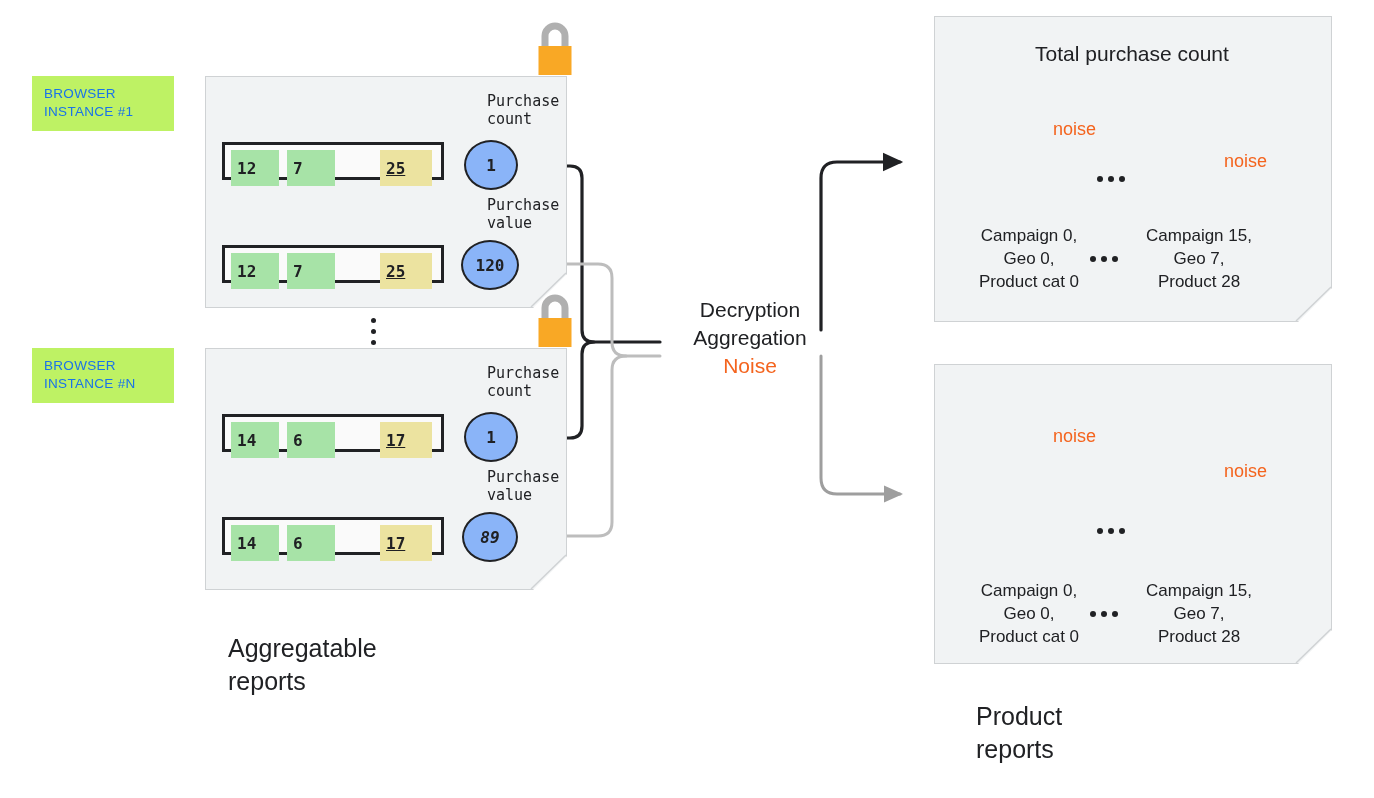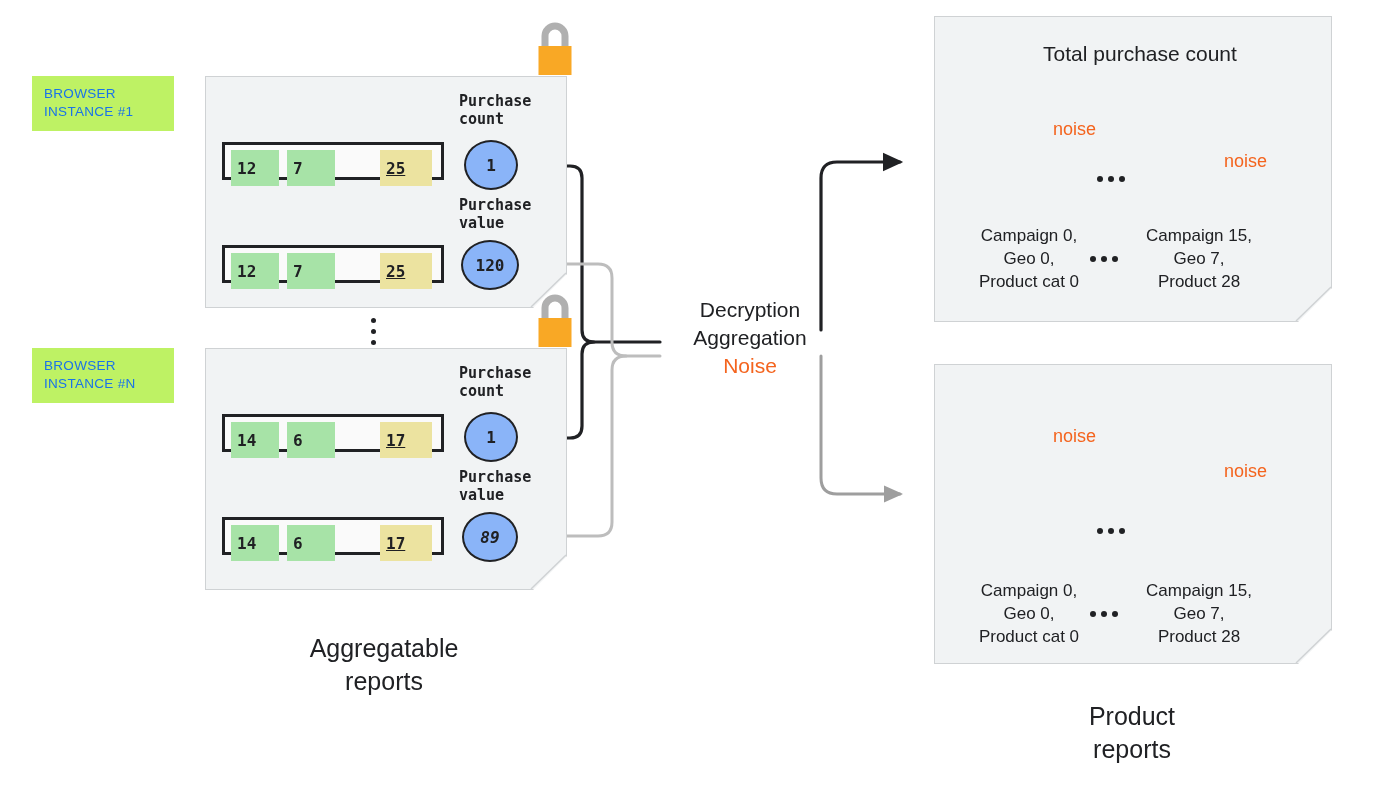--- a/index.html
+++ b/index.html
@@ -76,25 +76,26 @@
   }
   .cell.green { background: #a7e3a7; }
   .cell.yellow { background: #ece3a0; text-align: center; }
   .cell.yellow span { text-decoration: underline; }
 
   
   .metric-label {
     position: absolute;
     font-family: "DejaVu Sans Mono", "Liberation Mono", monospace;
     font-size: 15px;
-    font-weight: bold;
+    font-weight: normal;
     line-height: 18px;
     color: #202124;
     white-space: pre-line;
     z-index: 4;
+    margin-left: 28px;
   }
   .metric-circle {
     position: absolute;
     background: #8ab4f8;
     border: 2.5px solid #202124;
     border-radius: 50%;
     display: flex;
     align-items: center;
     justify-content: center;
     font-family: "DejaVu Sans Mono", "Liberation Mono", monospace;
@@ -135,21 +136,20 @@
   .process-text .noise { color: #f4641e; }
 
   
   .chart-title {
     position: absolute;
     width: 100%;
     text-align: center;
     font-size: 21px;
     color: #202124;
     z-index: 4;
-    padding-left: 8px;
   }
   .baseline {
     position: absolute;
     height: 2px;
     background: #4a4a4a;
   }
   .bar-body {
     position: absolute;
     background: #9cc7f5;
     border: 2.5px solid #202124;
@@ -191,21 +191,20 @@
     font-size: 17px;
     line-height: 23px;
     color: #202124;
     white-space: pre-line;
     z-index: 4;
   }
 
   
   .caption {
     position: absolute;
-    text-align: center;
     font-size: 25px;
     line-height: 33px;
     color: #202124;
     white-space: pre-line;
     z-index: 4;
   }
 </style>
 </head>
 <body>
 

